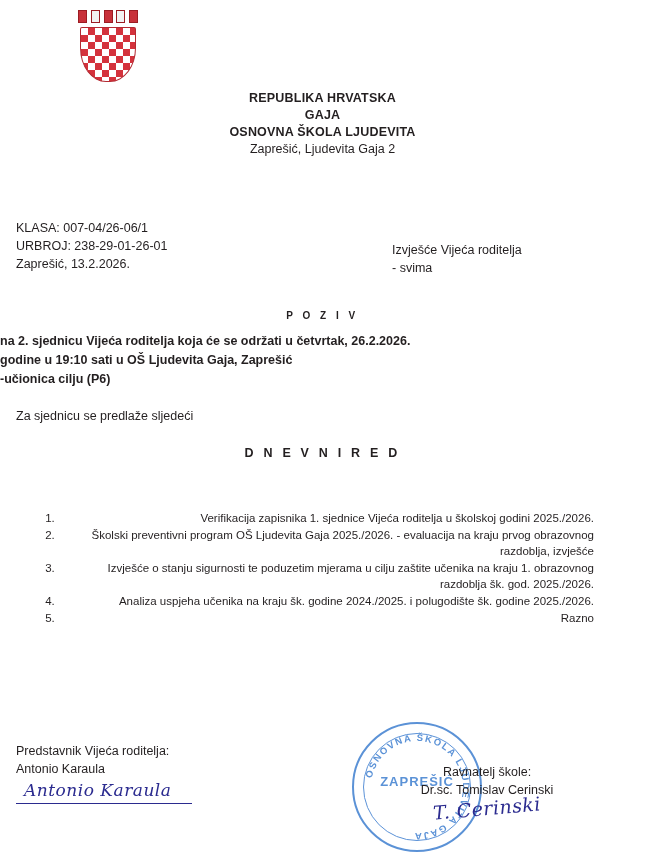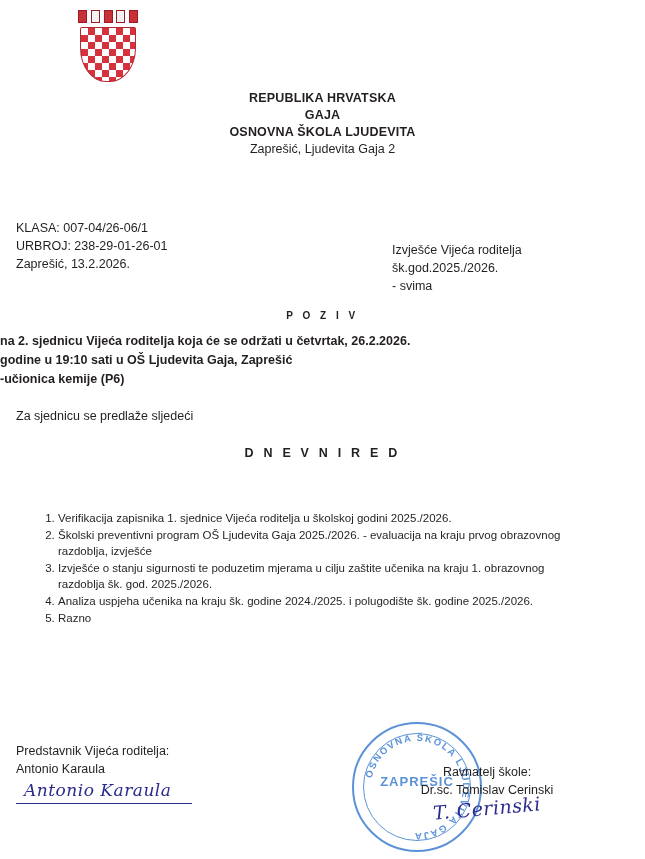--- a/index.html
+++ b/index.html
@@ -145,20 +145,21 @@
     position: absolute;
     left: 34px;
     top: 510px;
     width: 560px;
     font-size: 11.5px;
     line-height: 16px;
   }
   .agenda ol {
     margin: 0;
     padding-left: 24px;
+    text-align: right;
   }
   .agenda li {
     margin-bottom: 1px;
   }
 
   
   .sig-left {
     position: absolute;
     left: 16px;
     top: 742px;
@@ -266,29 +267,28 @@
   </div>
 
   <div class="klasa">
     <div>KLASA: 007-04/26-06/1</div>
     <div>URBROJ: 238-29-01-26-01</div>
     <div>Zaprešić, 13.2.2026.</div>
   </div>
 
   <div class="addressee">
     <div>Izvješće Vijeća roditelja</div>
-    <div>šk.god.2025./2026.</div>
     <div>- svima</div>
   </div>
 
   <div class="poziv-title">P O Z I V</div>
   <div class="poziv-lines">
     <div>na 2. sjednicu Vijeća roditelja koja će se održati u četvrtak, 26.2.2026.</div>
     <div>godine u 19:10 sati u OŠ Ljudevita Gaja, Zaprešić</div>
-    <div>-učionica kemije (P6)</div>
+    <div>-učionica cilju (P6)</div>
   </div>
 
   <div class="intro">Za sjednicu se predlaže sljedeći</div>
 
   <div class="dnevni">D N E V N I   R E D</div>
 
   <div class="agenda">
     <ol>
       <li>Verifikacija zapisnika 1. sjednice Vijeća roditelja u školskoj godini 2025./2026.</li>
       <li>Školski preventivni program OŠ Ljudevita Gaja 2025./2026. - evaluacija na kraju prvog obrazovnog razdoblja, izvješće</li>

